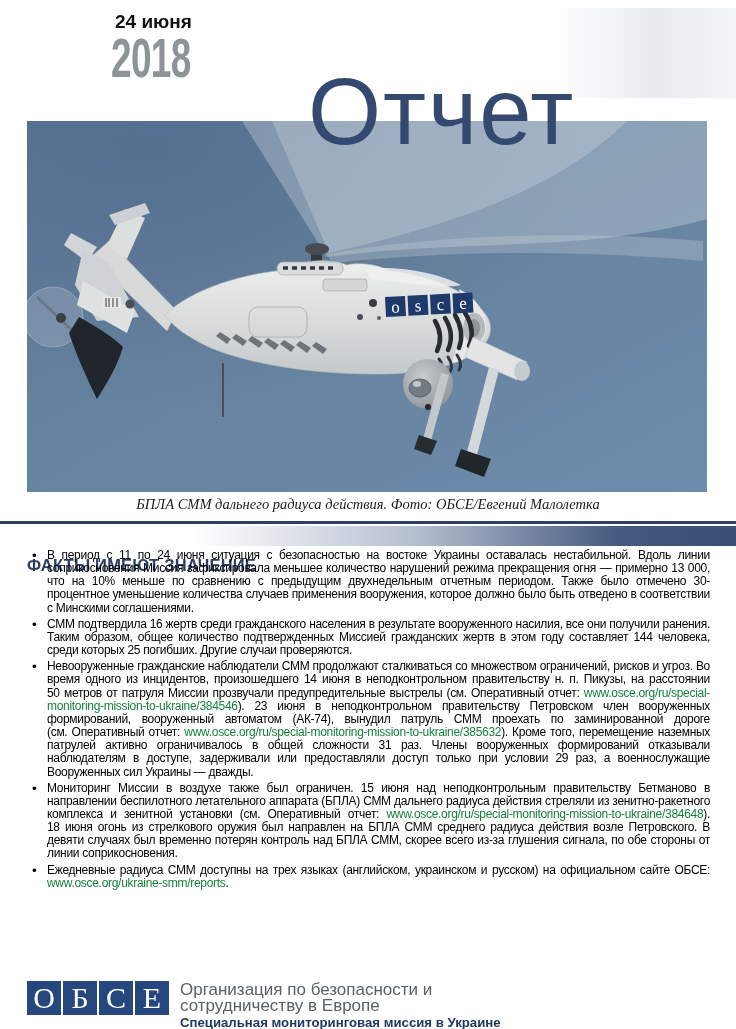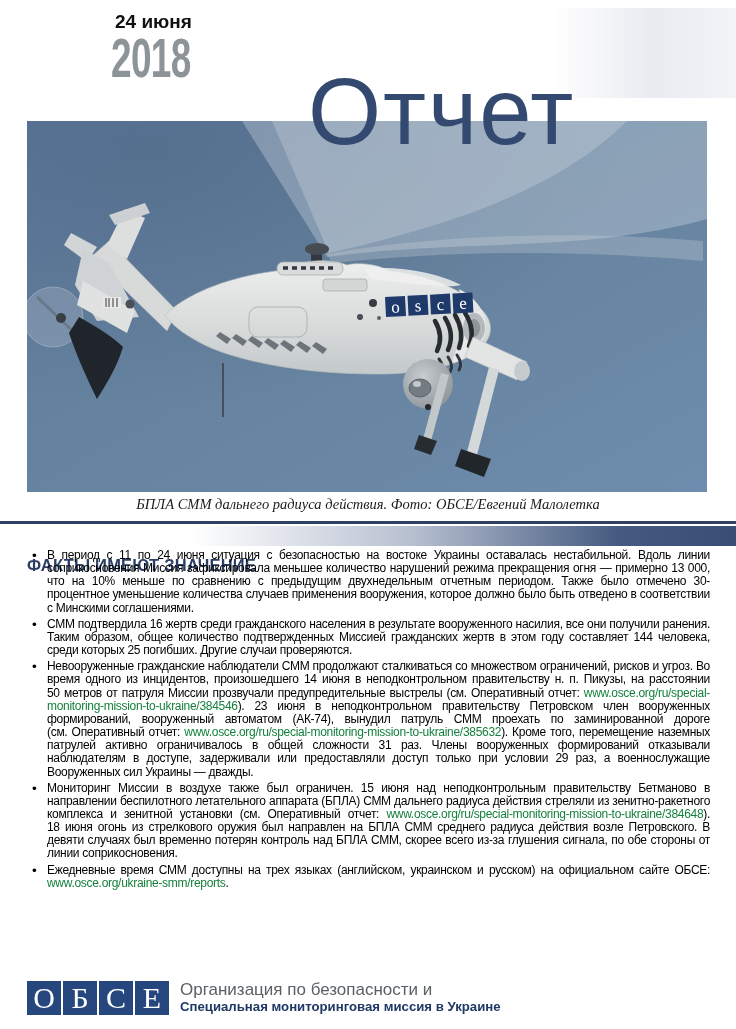--- a/index.html
+++ b/index.html
@@ -190,37 +190,38 @@
 
   <div class="facts-rule"></div>
   <div class="facts-bar"></div>
   <h2 class="facts-heading">ФАКТЫ ИМЕЮТ ЗНАЧЕНИЕ</h2>
 
   <ul class="facts-list">
       <li><span>В период с 11 по 24  июня ситуация с безопасностью на востоке Украины оставалась нестабильной. Вдоль линии соприкосновения Миссия зафиксировала меньшее количество нарушений режима прекращения огня — примерно 13&nbsp;000, что на 10% меньше по сравнению с предыдущим двухнедельным отчетным периодом. Также было отмечено 30-процентное уменьшение количества случаев применения вооружения, которое должно было быть отведено в соответствии с Минскими соглашениями.</span></li>
       <li><span>СММ подтвердила 16&nbsp;жертв среди гражданского населения в результате вооруженного насилия, все они получили ранения. Таким образом, общее количество подтвержденных Миссией гражданских жертв в этом году составляет 144&nbsp;человека, среди которых 25&nbsp;погибших. Другие случаи проверяются.</span></li>
       <li><span>Невооруженные гражданские наблюдатели СММ продолжают сталкиваться со множеством ограничений, рисков и угроз. Во время одного из инцидентов, произошедшего 14 июня в неподконтрольном правительству н. п. Пикузы, на расстоянии 50&nbsp;метров от патруля Миссии прозвучали предупредительные выстрелы (см.&nbsp;Оперативный отчет: </span><a href="#" class="lnk">www.osce.org/ru/special-monitoring-mission-to-ukraine/384546</a><span>). 23&nbsp;июня в неподконтрольном правительству Петровском член вооруженных формирований, вооруженный автоматом (АК-74), вынудил патруль СММ проехать по заминированной дороге (см.&nbsp;Оперативный отчет: </span><a href="#" class="lnk">www.osce.org/ru/special-monitoring-mission-to-ukraine/385632</a><span>). Кроме того, перемещение наземных патрулей активно ограничивалось в общей сложности 31 раз. Члены вооруженных формирований отказывали наблюдателям в доступе, задерживали или предоставляли доступ только при условии 29 раз, а военнослужащие Вооруженных сил Украины — дважды.</span></li>
       <li><span>Мониторинг Миссии в воздухе также был ограничен. 15&nbsp;июня над неподконтрольным правительству Бетманово в направлении беспилотного летательного аппарата (БПЛА) СММ дальнего радиуса действия стреляли из зенитно-ракетного комплекса и зенитной установки (см.&nbsp;Оперативный отчет: </span><a href="#" class="lnk">www.osce.org/ru/special-monitoring-mission-to-ukraine/384648</a><span>). 18&nbsp;июня огонь из стрелкового оружия был направлен на БПЛА СММ среднего радиуса действия возле Петровского. В девяти случаях был временно потерян контроль над БПЛА СММ, скорее всего из-за глушения сигнала, по обе стороны от линии соприкосновения.</span></li>
-      <li><span>Ежедневные время СММ доступны на трех языках (английском, украинском и русском) на официальном сайте ОБСЕ: </span><a href="#" class="lnk">www.osce.org/ukraine-smm/reports</a><span>.</span></li>
+      <li><span>Ежедневные радиуса СММ доступны на трех языках (английском, украинском и русском) на официальном сайте ОБСЕ: </span><a href="#" class="lnk">www.osce.org/ukraine-smm/reports</a><span>.</span></li>
     </ul>
 
   <div class="footer">
     <div class="osce-logo">
       <div class="osce-sq">
           <span>О</span>
         </div>
       <div class="osce-sq">
           <span>Б</span>
         </div>
       <div class="osce-sq">
           <span>С</span>
         </div>
       <div class="osce-sq">
           <span>Е</span>
         </div>
     </div>
     <div class="footer-text">
       <div class="org-line">Организация по безопасности и</div>
+      <div class="org-line">сотрудничеству в Европе</div>
       <div class="mission-line">Специальная мониторинговая миссия в Украине</div>
     </div>
   </div>
 
 </div>
 
 </body></html>

